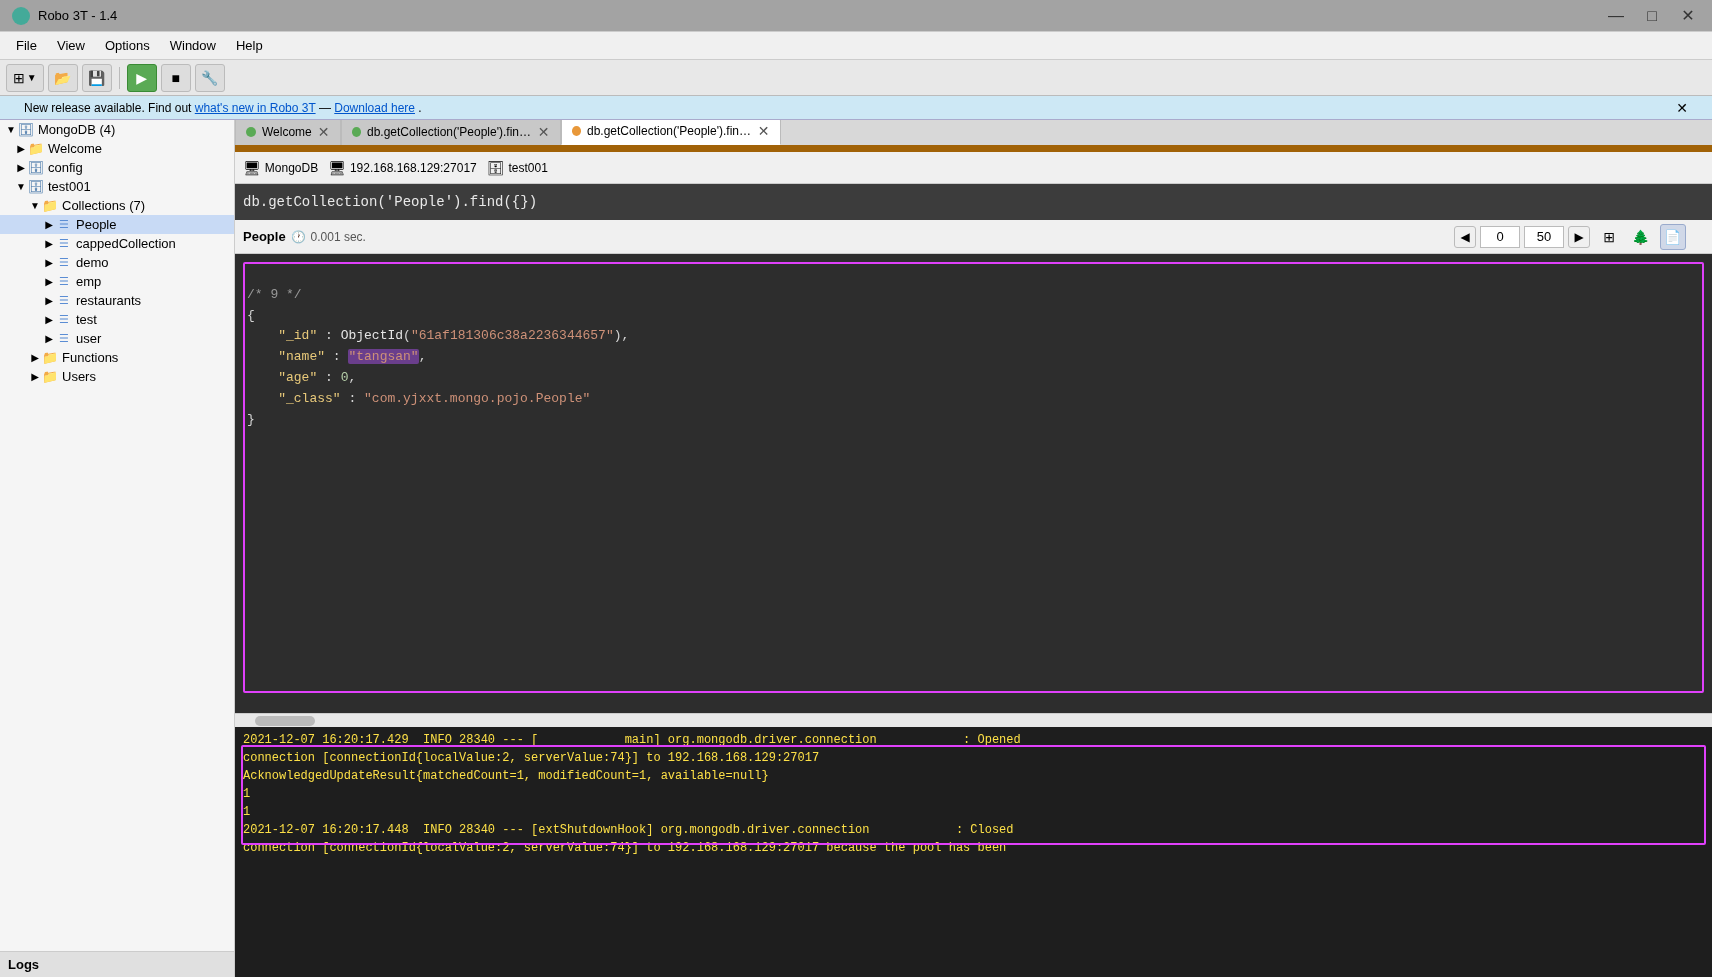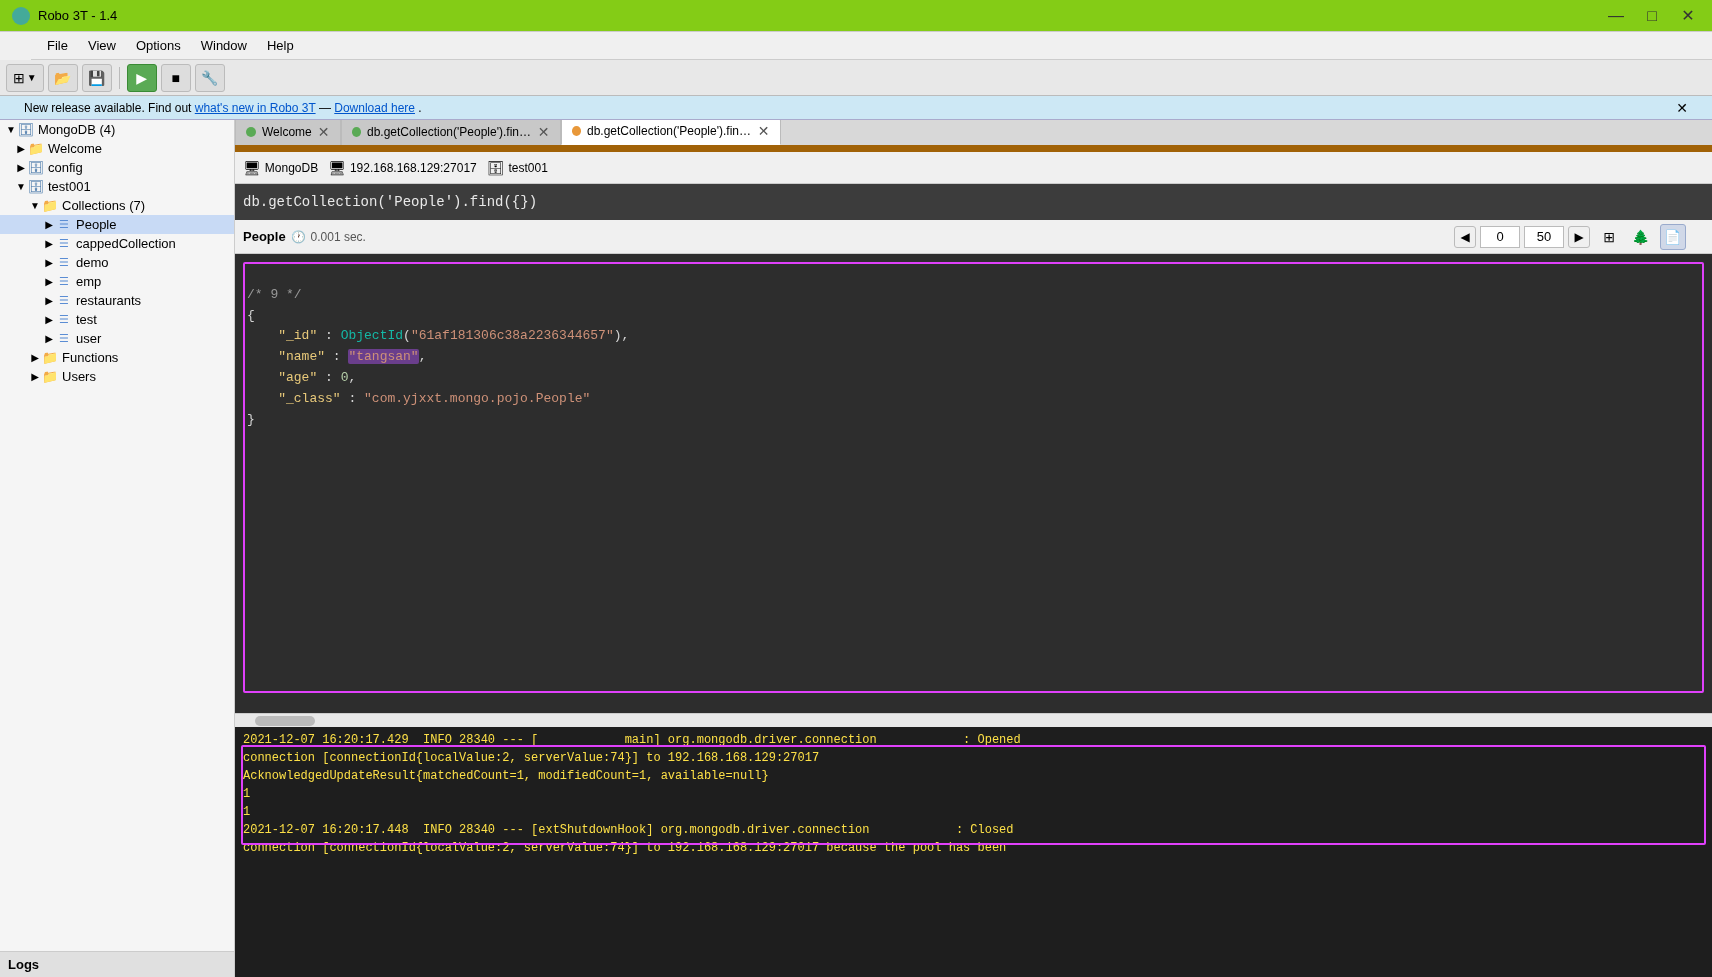--- a/index.html
+++ b/index.html
@@ -1,41 +1,40 @@
 <!DOCTYPE html>
 <html><head>
   <meta charset="utf-8">
   <style>
     * { margin: 0; padding: 0; box-sizing: border-box; }
     body { font-family: 'Segoe UI', Arial, sans-serif; font-size: 13px; background: #f0f0f0; overflow: hidden; width: 1712px; height: 977px; }
 
     
     .title-bar {
       height: 32px;
-      background: #84cc16;
+      background: #a3a3a3;
       display: flex;
       align-items: center;
       padding: 0 12px;
       justify-content: space-between;
       border-bottom: 1px solid #ccc;
     }
     .title-bar-left { display: flex; align-items: center; gap: 8px; }
     .title-bar-logo { width: 18px; height: 18px; background: #4a9; border-radius: 50%; }
     .title-bar-controls { display: flex; gap: 12px; }
     .title-bar-btn { font-size: 16px; cursor: pointer; color: #333; background: none; border: none; width: 24px; height: 24px; display: flex; align-items: center; justify-content: center; }
 
     
     .menu-bar {
       height: 28px;
       background: #f0f0f0;
       display: flex;
       align-items: center;
       padding: 0 6px;
       border-bottom: 1px solid #ccc;
-      margin-left: 31px;
     }
     .menu-item { padding: 2px 10px; cursor: pointer; font-size: 13px; }
 
     
     .toolbar {
       height: 36px;
       background: #e8e8e8;
       display: flex;
       align-items: center;
       padding: 0 6px;
@@ -218,21 +217,21 @@
       border: 2px solid #e040fb;
       pointer-events: none;
       border-radius: 2px;
     }
     .c-comment { color: #999; }
     .c-brace { color: #d4d4d4; }
     .c-key { color: #e8c97a; }
     .c-colon { color: #d4d4d4; }
     .c-value-str { color: #ce9178; }
     .c-value-num { color: #b5cea8; }
-    .c-func { color: #14b8a6; }
+    .c-func { color: #e5e5e5; }
     .c-selected { background: #6a3e8c; border-radius: 2px; }
 
     
     .hscroll-bar {
       height: 14px;
       background: #e8e8e8;
       border-top: 1px solid #ccc;
       display: flex;
       align-items: center;
       padding: 0 20px;

